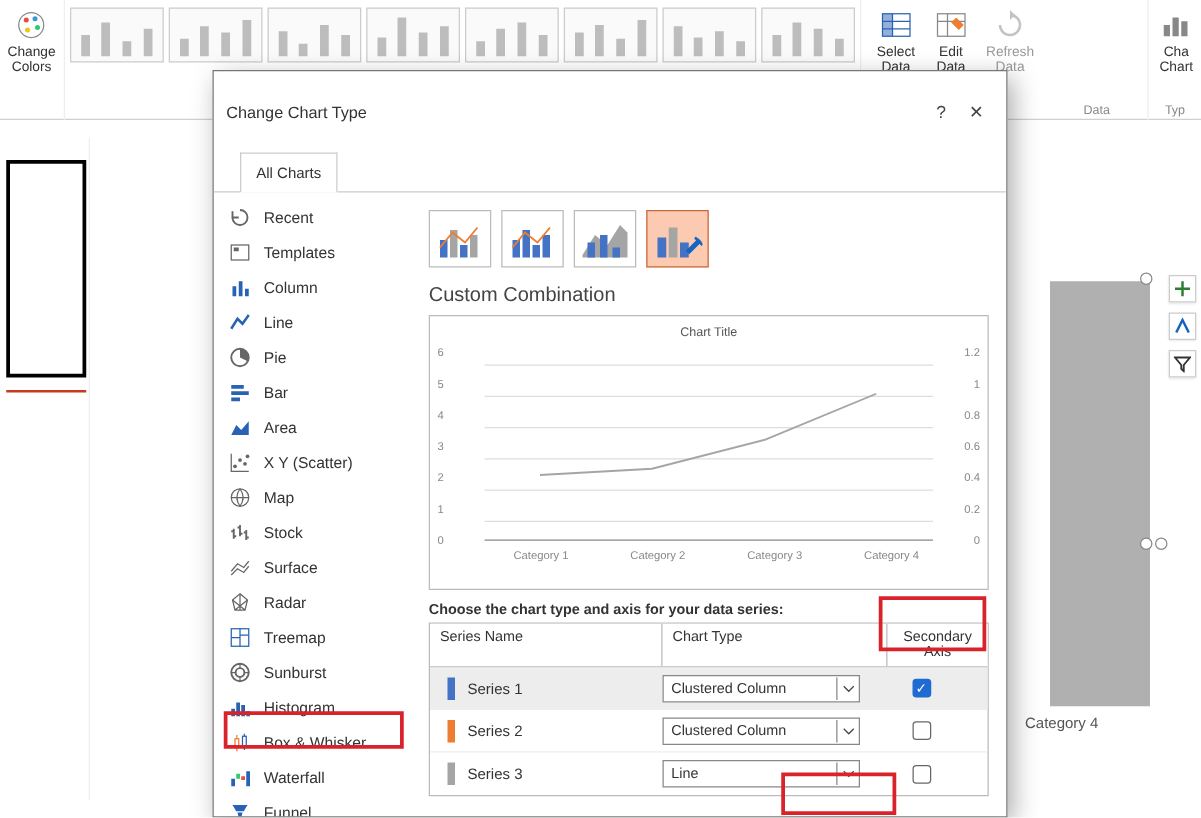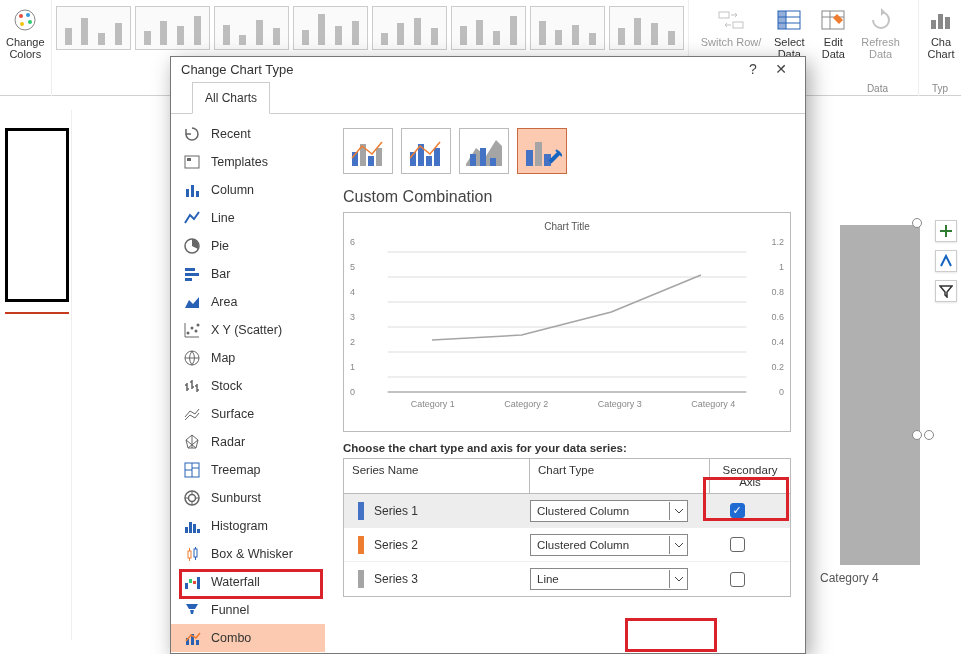--- a/index.html
+++ b/index.html
@@ -25,21 +25,21 @@
   .bg-chart .col { position:absolute; bottom:50px; width:80px; background:#b0b0b0; left:60px; height:340px;}
   .bg-chart .cat-label { position:absolute; bottom:30px; left:40px; font-size:12px; color:#555;}
   .bg-handle { width:10px; height:10px; background:#fff; border:1px solid #888; border-radius:50%; position:absolute;}
   
   
   .side-tools { position:absolute; right:4px; top:220px; display:flex; flex-direction:column; gap:8px; }
   .side-tool { width:22px; height:22px; border:1px solid #ccc; background:#fff; display:flex; align-items:center; justify-content:center; box-shadow:0 1px 2px rgba(0,0,0,.1);}
 
   
   .dialog { position:absolute; top:56px; left:170px; width:636px; height:598px; background:#fff; border:1px solid #777; box-shadow:4px 6px 20px rgba(0,0,0,.35); display:flex; flex-direction:column;}
-  .dlg-title { display:flex; align-items:center; padding:4px 10px; font-size:13px; color:#333;}
+  .dlg-title { display:flex; align-items:center; padding:24px 10px; font-size:13px; color:#333;}
   .dlg-title .spacer{flex:1;}
   .dlg-title .winbtn { width:28px; text-align:center; font-size:14px; color:#444;}
   .dlg-tabs { border-bottom:1px solid #ccc; padding:0 21px;}
   .dlg-tab { display:inline-block; padding:8px 12px; border:1px solid #ccc; border-bottom:1px solid #fff; background:#fff; position:relative; top:1px; font-size:12px;}
   .dlg-body { flex:1; display:flex; overflow:hidden;}
   .cat-list { width:154px; border-right:0; padding:6px 0;}
   .cat-item { display:flex; align-items:center; gap:10px; padding:5px 12px; font-size:12.5px; color:#333;}
   .cat-item.selected { background:#fbcab0; }
   .cat-item .ic { width:18px; height:18px; display:flex; align-items:center; justify-content:center; }
   .red-box { border:3px solid #d9222a; position:absolute; pointer-events:none; }
@@ -145,31 +145,20 @@
         </div>
       <div class="chart-thumb">
           <div class="bar" style="height:50%"></div>
           <div class="bar" style="height:80%"></div>
           <div class="bar" style="height:65%"></div>
           <div class="bar" style="height:40%"></div>
         </div>
     </div>
   </div>
   <div class="rib-group" style="width:240px;padding-left:6px;">
-    <div class="ribbon-btn" style="opacity:.5;">
-      <div class="ic">
-          <svg width="28" height="24">
-            <rect x="2" y="4" width="10" height="6" fill="none" stroke="#888"></rect>
-            <rect x="16" y="14" width="10" height="6" fill="none" stroke="#888"></rect>
-            <path d="M14 7 L20 7 M18 5 L20 7 L18 9" stroke="#888" fill="none"></path>
-            <path d="M14 17 L8 17 M10 15 L8 17 L10 19" stroke="#888" fill="none"></path>
-          </svg>
-        </div>
-      <div style="font-size:11px;line-height:1.1;">Switch Row/</div>
-    </div>
     <div class="ribbon-btn">
       <div class="ic">
           <svg width="28" height="24">
             <rect x="3" y="3" width="22" height="18" fill="none" stroke="#2962b5"></rect>
             <line x1="3" y1="9" x2="25" y2="9" stroke="#2962b5"></line>
             <line x1="3" y1="15" x2="25" y2="15" stroke="#2962b5"></line>
             <line x1="11" y1="3" x2="11" y2="21" stroke="#2962b5"></line>
             <rect x="3" y="3" width="8" height="18" fill="#2962b5" opacity=".5"></rect>
           </svg>
         </div>

